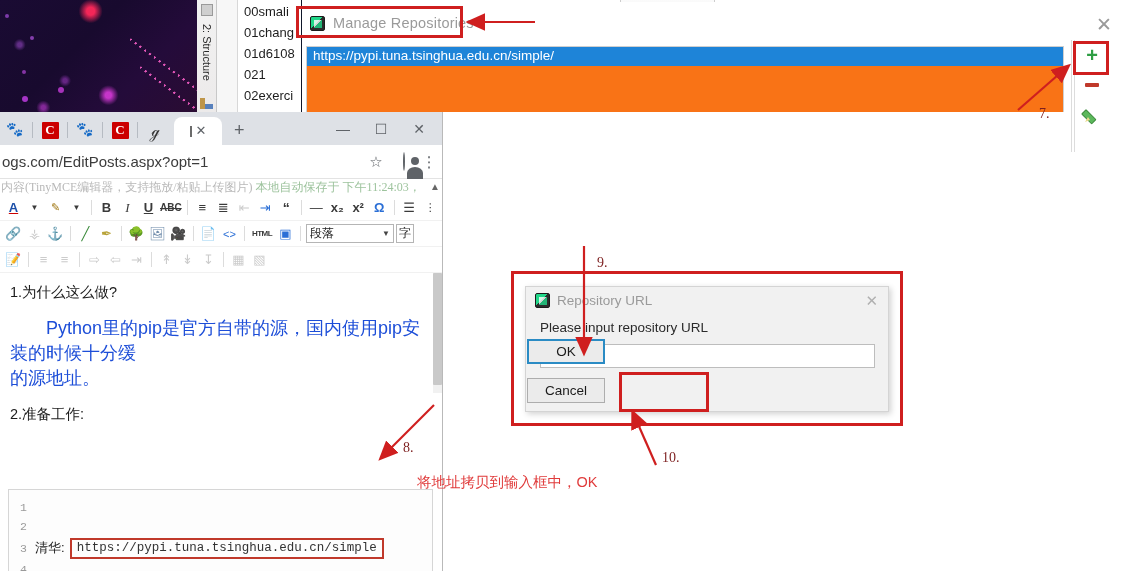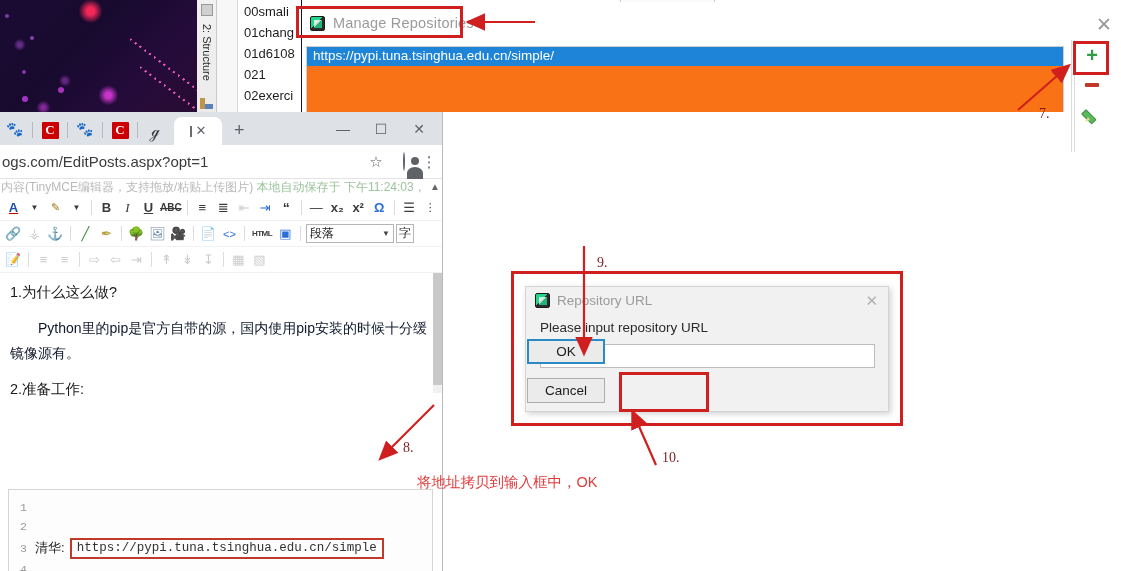--- a/index.html
+++ b/index.html
@@ -168,21 +168,21 @@
   .omni-ic { width:28px; text-align:center; font-size:15px; color:#5f6368; }
   .avatar-ic { width:24px; height:24px; border-radius:50%; border:1.6px solid #5f6368; position:relative; }
   .avatar-ic::before { content:""; position:absolute; left:6.5px; top:3.5px; width:8px; height:8px; border-radius:50%; background:#5f6368;}
   .avatar-ic::after { content:""; position:absolute; left:2.5px; top:13.5px; width:16px; height:12px; border-radius:50% 50% 0 0; background:#5f6368;}
   .kebab { width:22px; text-align:center; color:#5f6368; font-size:15px; letter-spacing:0; line-height:12px;}
 
   
   .page { position:relative; height:392px; background:#fff; overflow:hidden; }
   .faded-line {
     height:16px; font-size:12px; color:#b9b9b9; padding-left:1px; white-space:nowrap;
-    overflow:hidden; position:relative;
+    overflow:hidden; position:relative;font-family:Liberation Serif, serif;
   }
   .faded-line .grn { color:#9dc39d; }
   .tiny-scroll-up { position:absolute; right:2px; top:2px; font-size:10px; color:#666;}
 
   .tb-row {
     display:flex; align-items:center; height:26px; gap:2px; padding-left:4px;
     border-bottom:1px solid #f1f1f1; background:#fff;
   }
   .tbi { min-width:19px; height:20px; display:flex; align-items:center; justify-content:center;
          font-size:13px; color:#3a3a3a; }
@@ -191,21 +191,21 @@
   .sel-box {
     width:88px; height:19px; border:1px solid #b5b5b5; background:#fff; font-size:12px;
     display:flex; align-items:center; justify-content:space-between; padding:0 3px; color:#222;
   }
   .sel-box .car { font-size:8px; color:#444;}
   .zi-box { width:18px; height:19px; border:1px solid #b5b5b5; background:#fff; font-size:12px;
             display:flex; align-items:center; justify-content:center; color:#222;}
 
   .content-area { position:relative; padding:10px 12px 0 10px; background:#fff; height:300px;}
   .c-h { font-size:14.5px; color:#1b1b1b; margin-bottom:14px; }
-  .c-p { font-size:14px; color:#0f172a; line-height:25px; margin-bottom:10px; }
+  .c-p { font-size:18px; color:#1d4ed8; line-height:25px; margin-bottom:10px; }
   .c-indent { text-indent:2em; }
   .scroll-track { position:absolute; right:0; top:0; width:9px; height:120px; background:#f1f1f1; }
   .scroll-thumb { position:absolute; right:0; top:0; width:9px; height:112px; background:#c9c9c9; border-radius:1px;}
 
   .codebox {
     position:absolute; left:8px; top:310px; width:425px; height:148px;
     border:1px solid #d6d6d6; background:#fdfdfd; padding:8px 6px 0 6px;
   }
   .cl { display:flex; height:19px; align-items:center; font-size:13px; }
   .ln { width:20px; text-align:right; color:#9a9a9a; font-size:11.5px; padding-right:8px; font-family:"Liberation Mono", monospace;}
@@ -416,21 +416,21 @@
         <div class="tbi gray">↡</div>
         <div class="tbi gray">↧</div>
         <div class="vsep"></div>
         <div class="tbi gray">▦</div>
         <div class="tbi gray">▧</div>
       </div>
 
       <div class="content-area">
         <div class="c-h">1.为什么这么做?</div>
         <div class="c-p c-indent">Python里的pip是官方自带的源，国内使用pip安装的时候十分缓</div>
-        <div class="c-p" style="margin-top:-10px;">镜像源有。</div>
+        <div class="c-p" style="margin-top:-10px;">的源地址。</div>
         <div class="c-h" style="margin-top:14px;">2.准备工作:</div>
         <div class="scroll-track">
           <div class="scroll-thumb"></div>
         </div>
       </div>
 
       <div class="codebox">
         <div class="cl">
           <span class="ln">1</span>
         </div>

